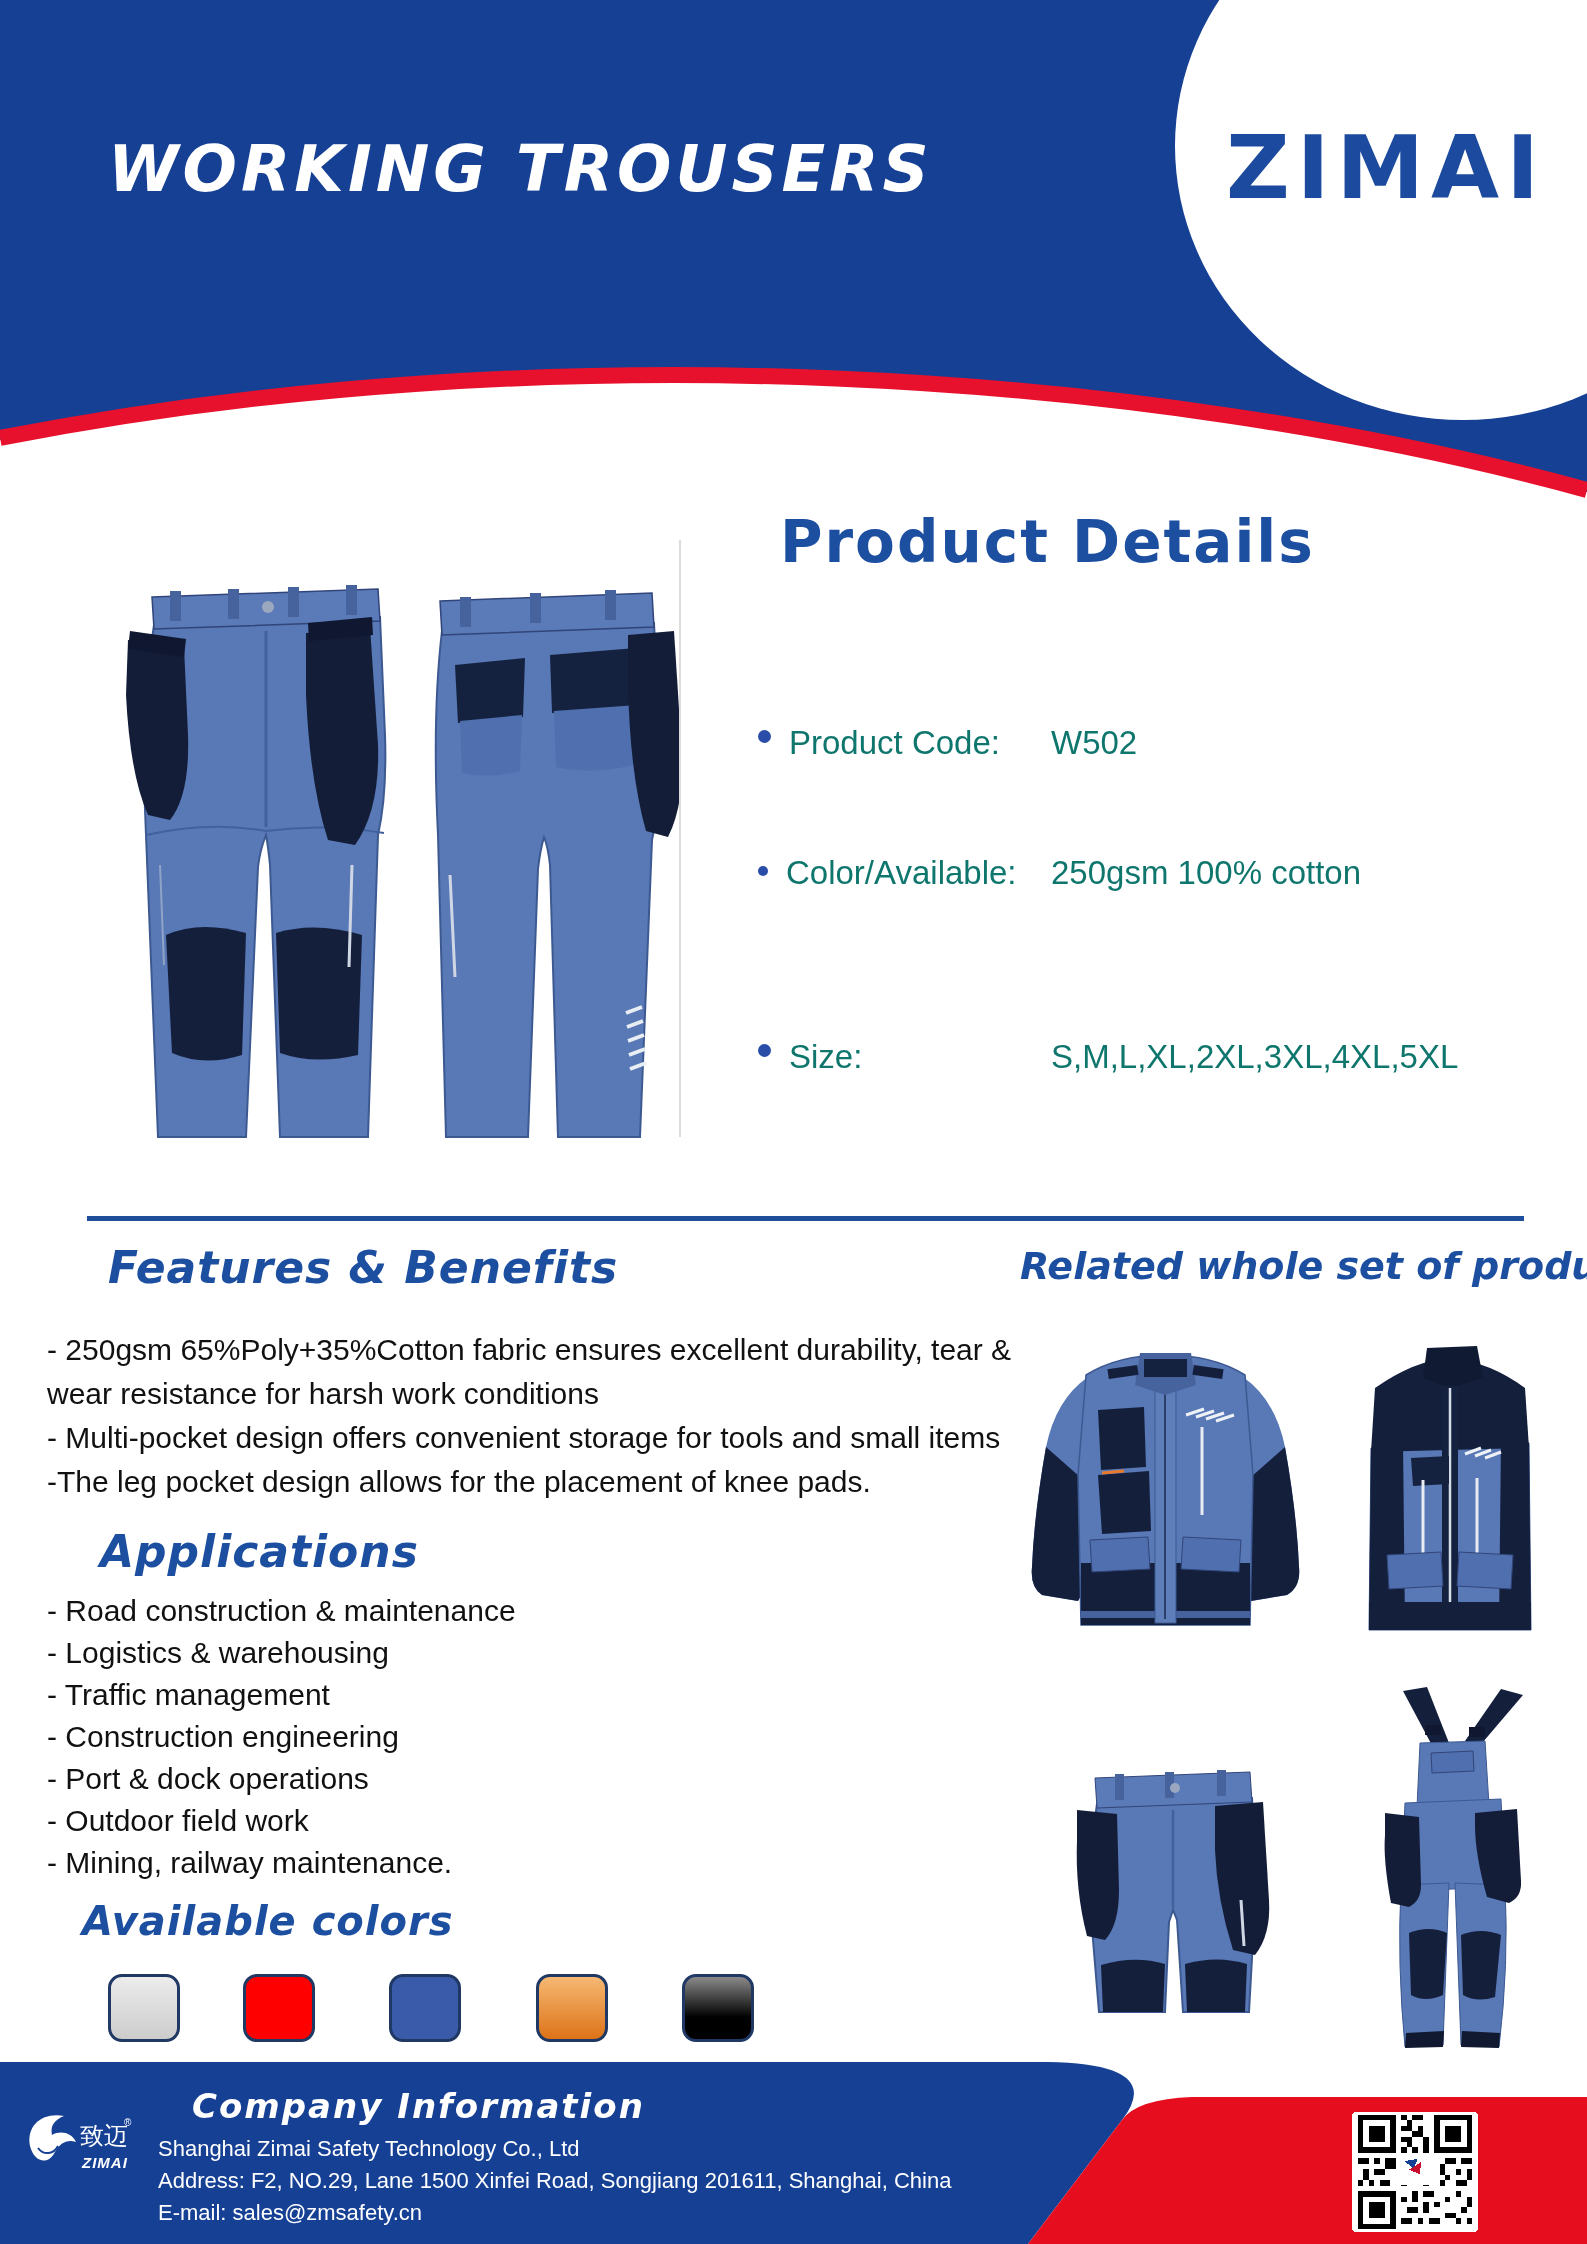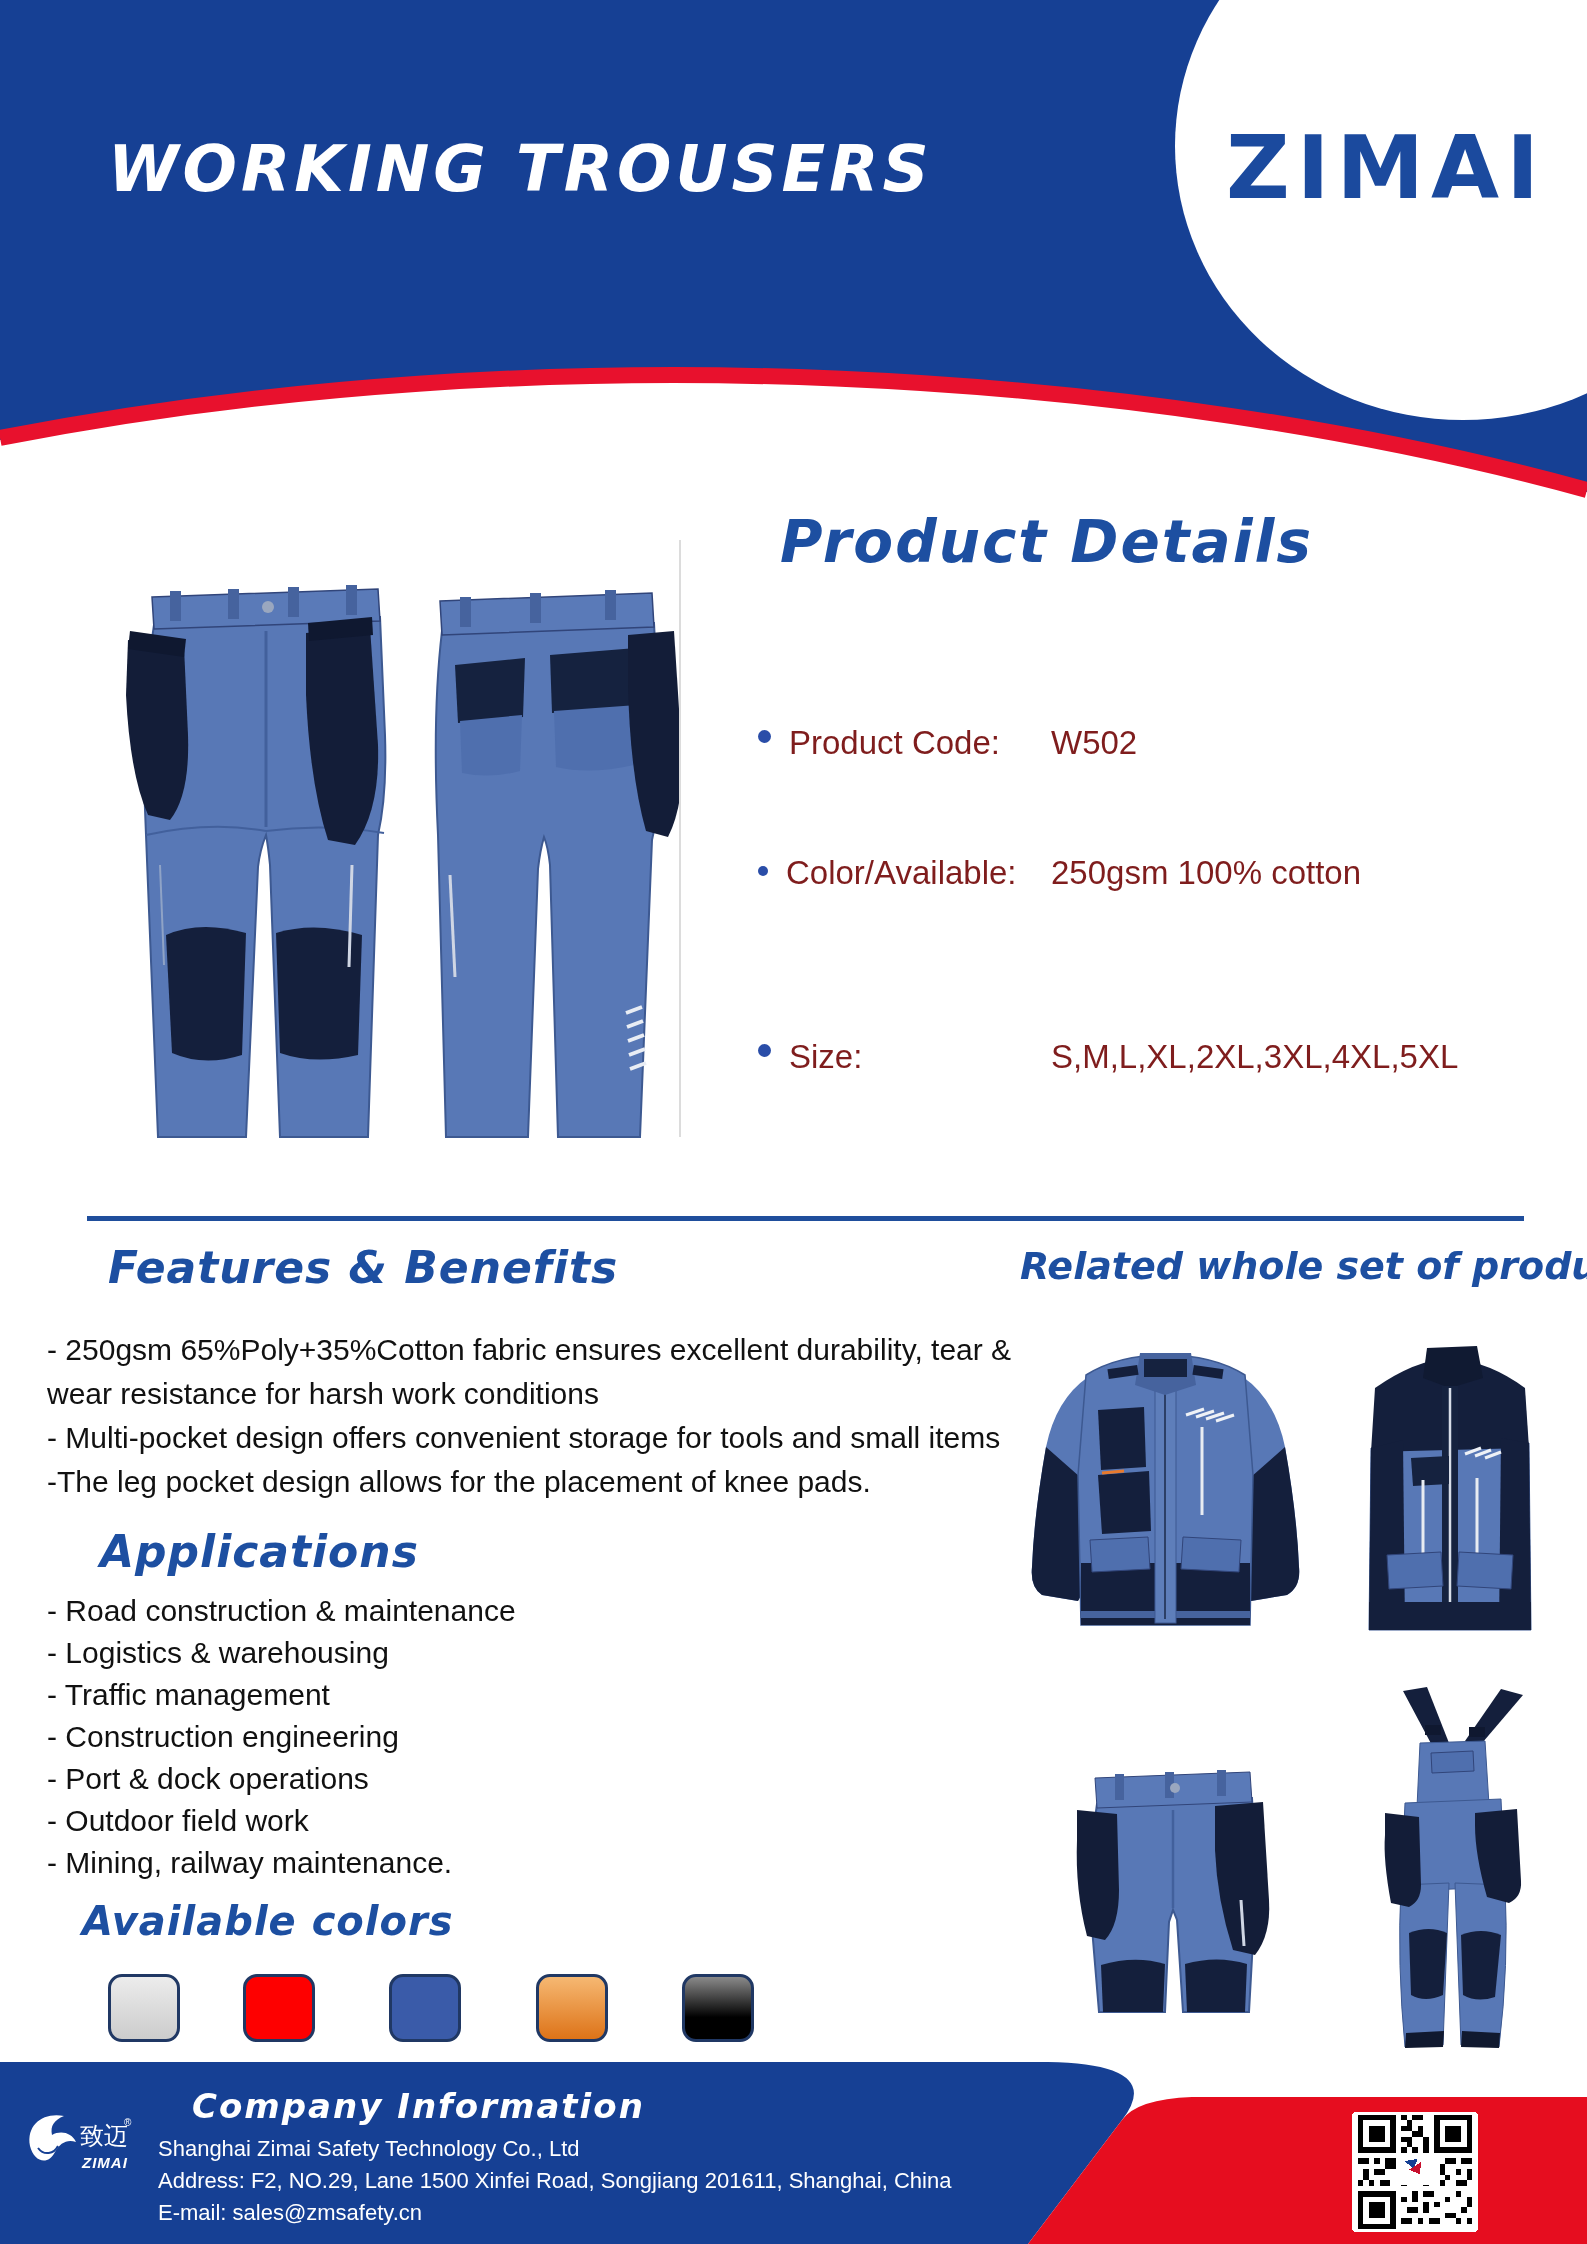--- a/index.html
+++ b/index.html
@@ -27,24 +27,24 @@
     color:#1b4a9e; white-space:nowrap;
   }
 
   
   #photo-divider { position:absolute; left:679px; top:540px; width:2px; height:597px; background:#dcdcdc; }
 
   
   #product-details-heading {
     position:absolute; left:780px; top:508px;
     font-family:"DejaVu Sans", sans-serif;
-    font-style:italic; font-weight:600;
+    font-weight:600;
     font-size:58px; letter-spacing:2px; color:#1d4fa1; white-space:nowrap;
   }
-  .detail-row { position:absolute; left:758px; white-space:nowrap; font-size:33px; color:#7f1d1d; }
+  .detail-row { position:absolute; left:758px; white-space:nowrap; font-size:33px; color:#0f766e; }
   .detail-row .dot { display:inline-block; vertical-align:middle; background:#2a4da8; border-radius:50%; margin-right:18px; }
   .dot-lg { width:13px; height:13px; margin-top:-14px; }
   .dot-sm { width:10px; height:10px; margin-top:-4px; }
   .detail-label { display:inline-block; width:262px; vertical-align:middle; }
   .detail-value { display:inline-block; vertical-align:middle; }
 
   
   #divider { position:absolute; left:87px; top:1216px; width:1437px; height:5px; background:#1f4e9c; }
   .script-heading {
     position:absolute; font-family:"DejaVu Sans", sans-serif;

